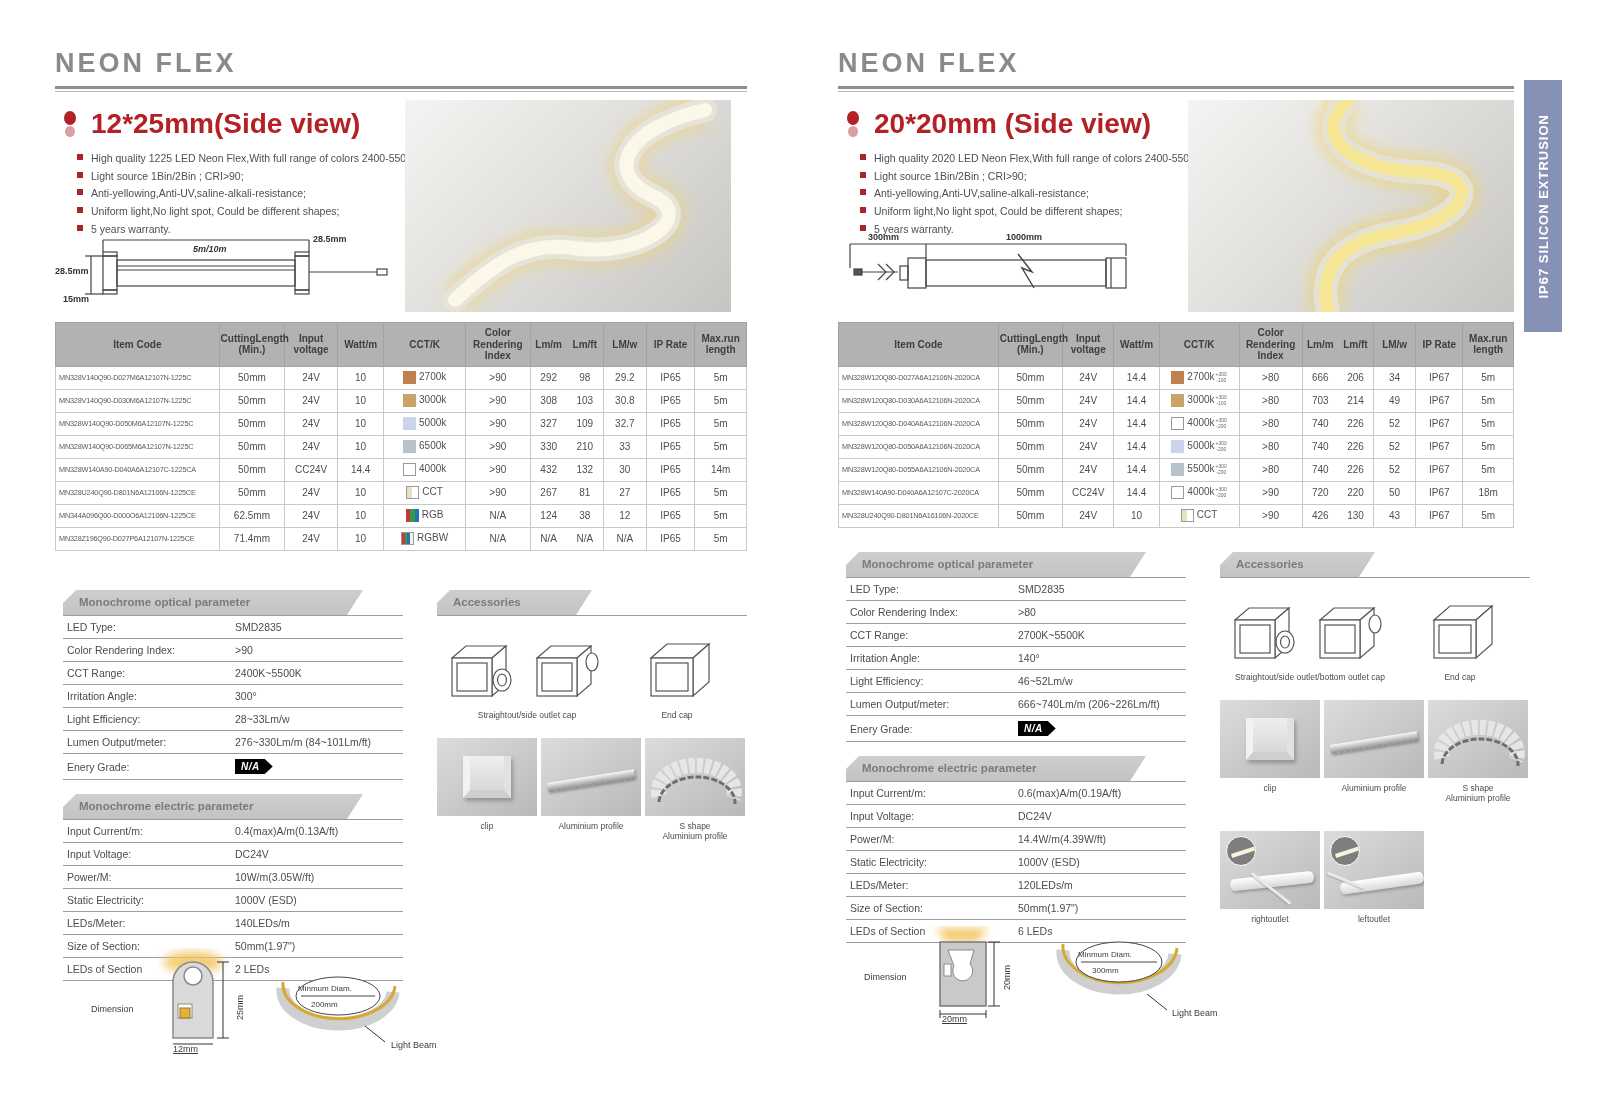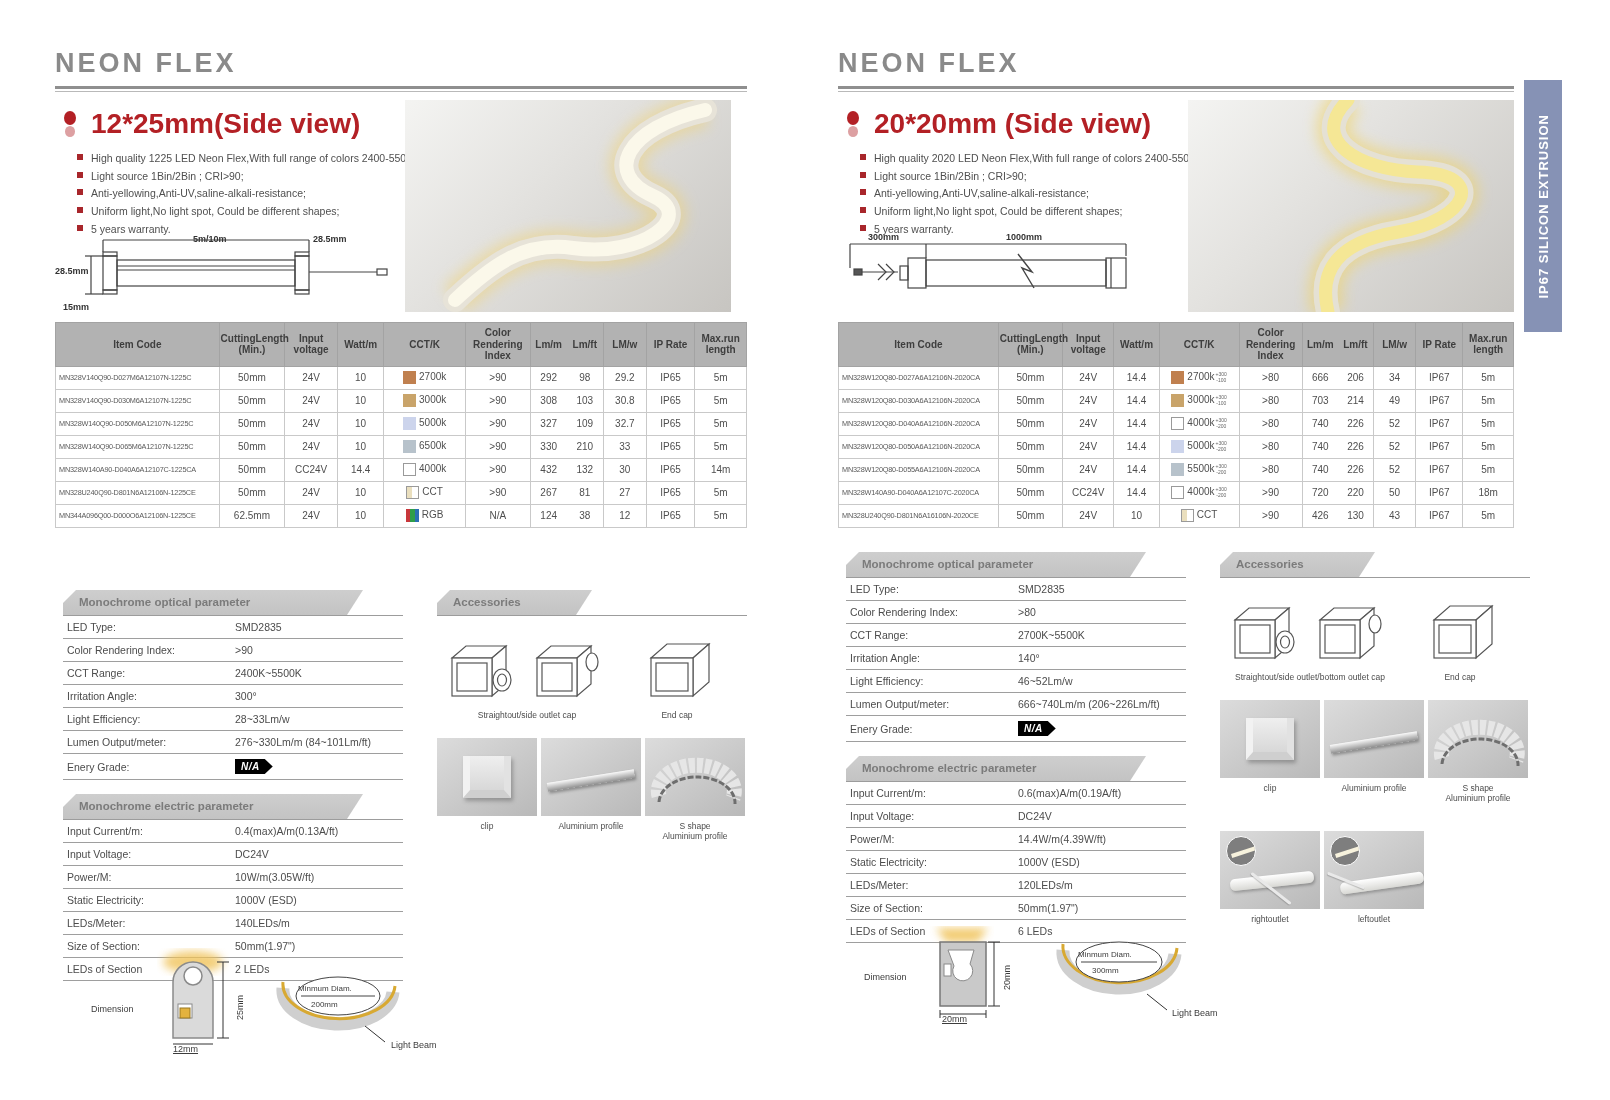--- a/index.html
+++ b/index.html
@@ -170,24 +170,24 @@
         <line x1="254" y1="44" x2="322" y2="44"></line>
           <rect x="322" y="41" width="10" height="6"></rect>
         <line x1="48" y1="12" x2="254" y2="12"></line>
         <line x1="48" y1="12" x2="48" y2="24"></line>
           <line x1="254" y1="12" x2="254" y2="24"></line>
         <line x1="36" y1="28" x2="36" y2="66"></line>
           <line x1="30" y1="28" x2="48" y2="28"></line>
           <line x1="30" y1="66" x2="48" y2="66"></line>
       </g>
     </svg>
-    <span class="dim-label" style="left:138px; top:6px;">5m/10m</span>
+    <span class="dim-label" style="left:138px; top:16px;font-style:italic;">5m/10m</span>
     <span class="dim-label" style="left:258px; top:6px;">28.5mm</span>
     <span class="dim-label" style="left:0px; top:38px;">28.5mm</span>
-    <span class="dim-label" style="left:8px; top:74px;">15mm</span>
+    <span class="dim-label" style="left:8px; top:66px;">15mm</span>
   </div>
 
   <div class="spec-table-wrap">
     <table class="spec">
       <thead>
           <tr>
             <th>Item Code</th>
             <th>CuttingLength
 (Min.)</th>
             <th>Input
@@ -287,20 +287,33 @@
           <tr>
             <td class="col-code">MN344A096Q00-D000O6A12106N-1225CE</td>
             <td class="col-cutting">62.5mm</td>
             <td class="col-voltage">24V</td>
             <td class="col-watt">10</td>
             <td class="col-cct"><span class="swatch" style="background: linear-gradient(90deg, rgb(200, 55, 59) 0%, rgb(200, 55, 59) 33.3333%, rgb(47, 158, 73) 33.3333%, rgb(47, 158, 73) 66.6667%, rgb(43, 111, 179) 66.6667%, rgb(43, 111, 179) 100%);"></span><span>RGB</span></td>
             <td class="col-cri">N/A</td>
             <td class="col-lmm">124</td>
             <td class="col-lmft">38</td>
             <td class="col-lmw">12</td>
+            <td class="col-ip">IP65</td>
+            <td class="col-max">5m</td>
+          </tr>
+          <tr>
+            <td class="col-code">MN328Z196Q90-D027P6A12107N-1225CE</td>
+            <td class="col-cutting">71.4mm</td>
+            <td class="col-voltage">24V</td>
+            <td class="col-watt">10</td>
+            <td class="col-cct"><span class="swatch bordered" style="background: linear-gradient(90deg, rgb(200, 55, 59) 0%, rgb(200, 55, 59) 25%, rgb(47, 158, 73) 25%, rgb(47, 158, 73) 50%, rgb(43, 111, 179) 50%, rgb(43, 111, 179) 75%, rgb(242, 242, 242) 75%, rgb(242, 242, 242) 100%);"></span><span>RGBW</span></td>
+            <td class="col-cri">N/A</td>
+            <td class="col-lmm">N/A</td>
+            <td class="col-lmft">N/A</td>
+            <td class="col-lmw">N/A</td>
             <td class="col-ip">IP65</td>
             <td class="col-max">5m</td>
           </tr>
         </tbody>
     </table>
   </div>
 
   <div class="param-col" style="top:590px;">
     <div class="banner-row">
       <div class="banner w-params">Monochrome optical parameter</div>

